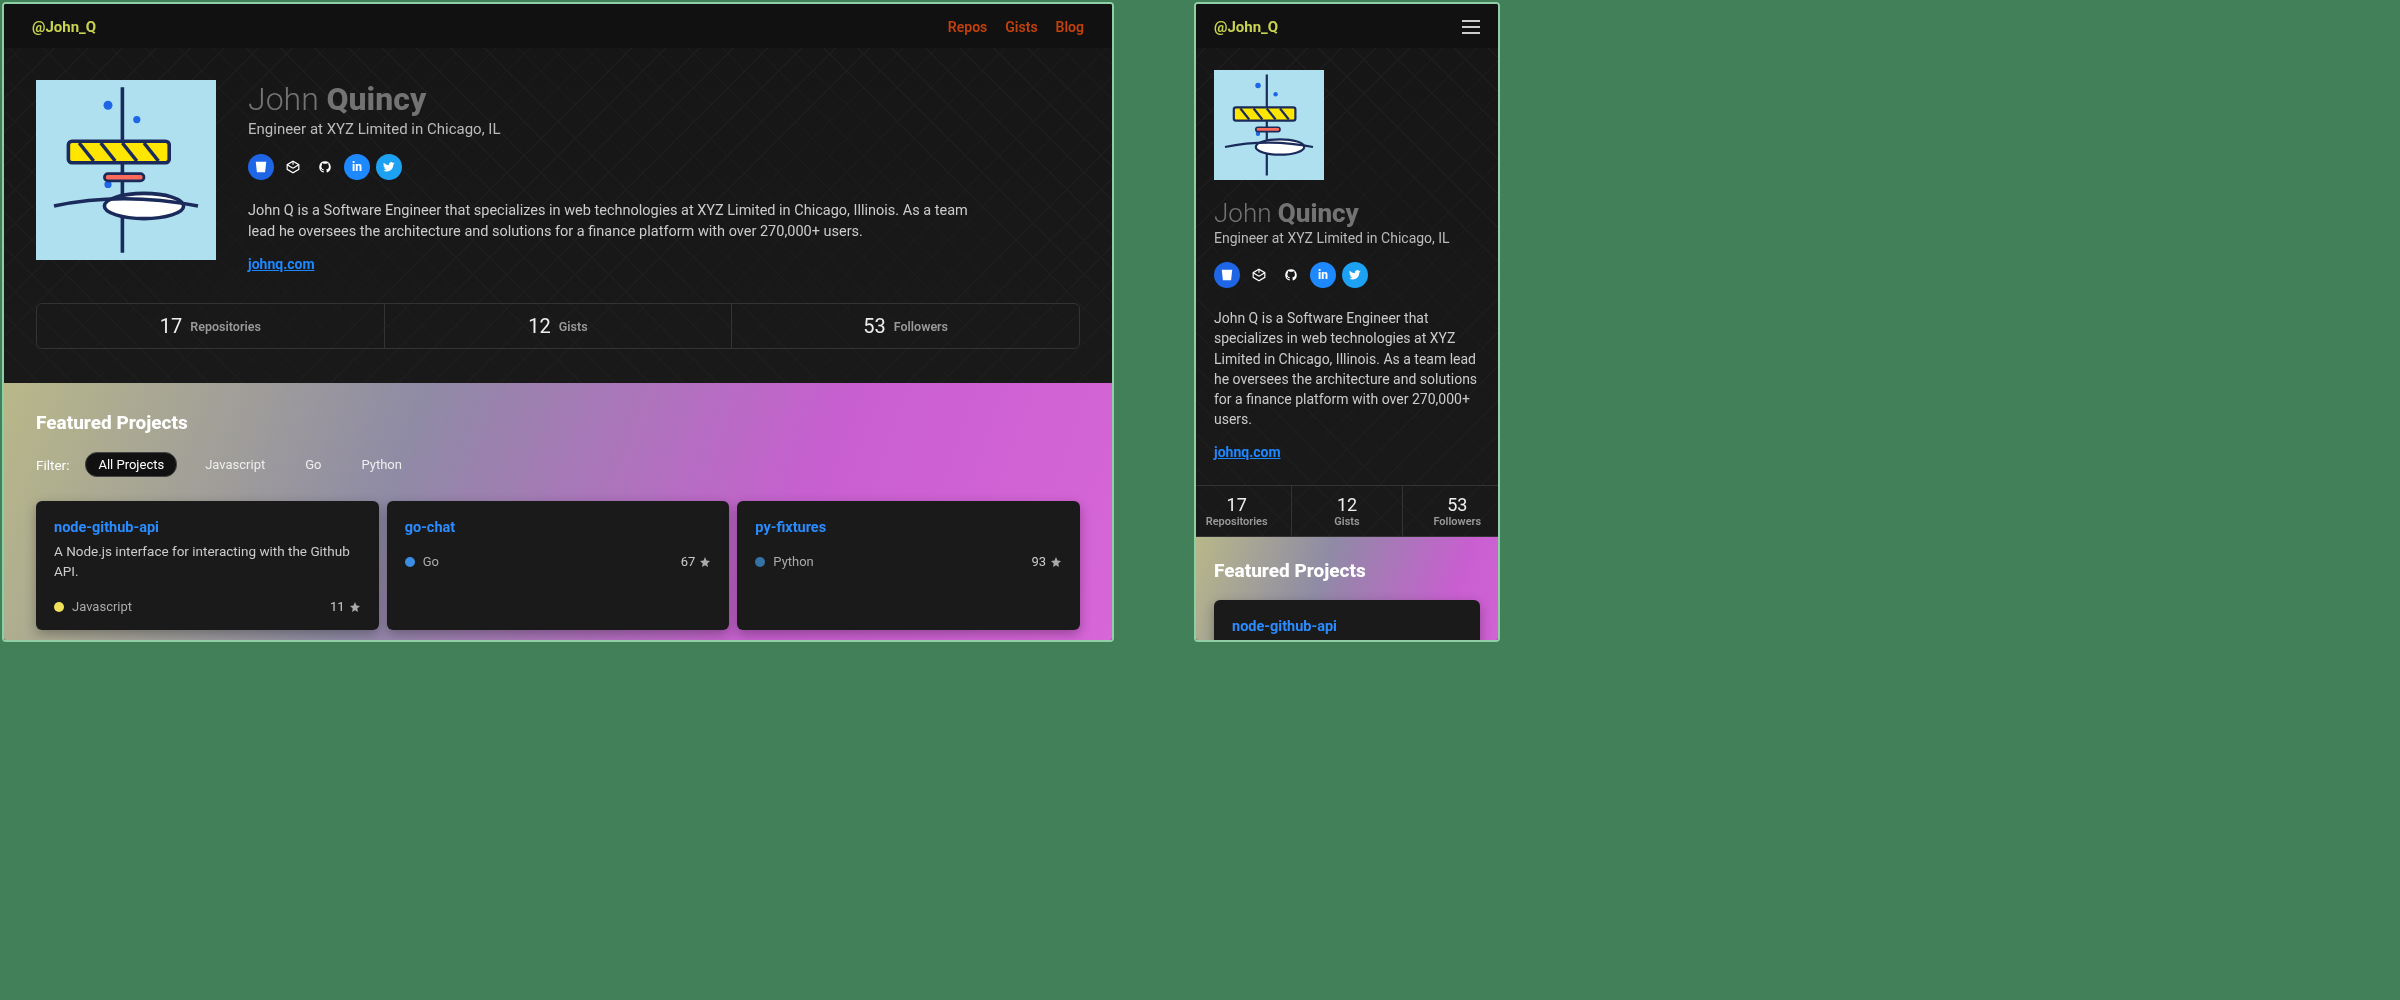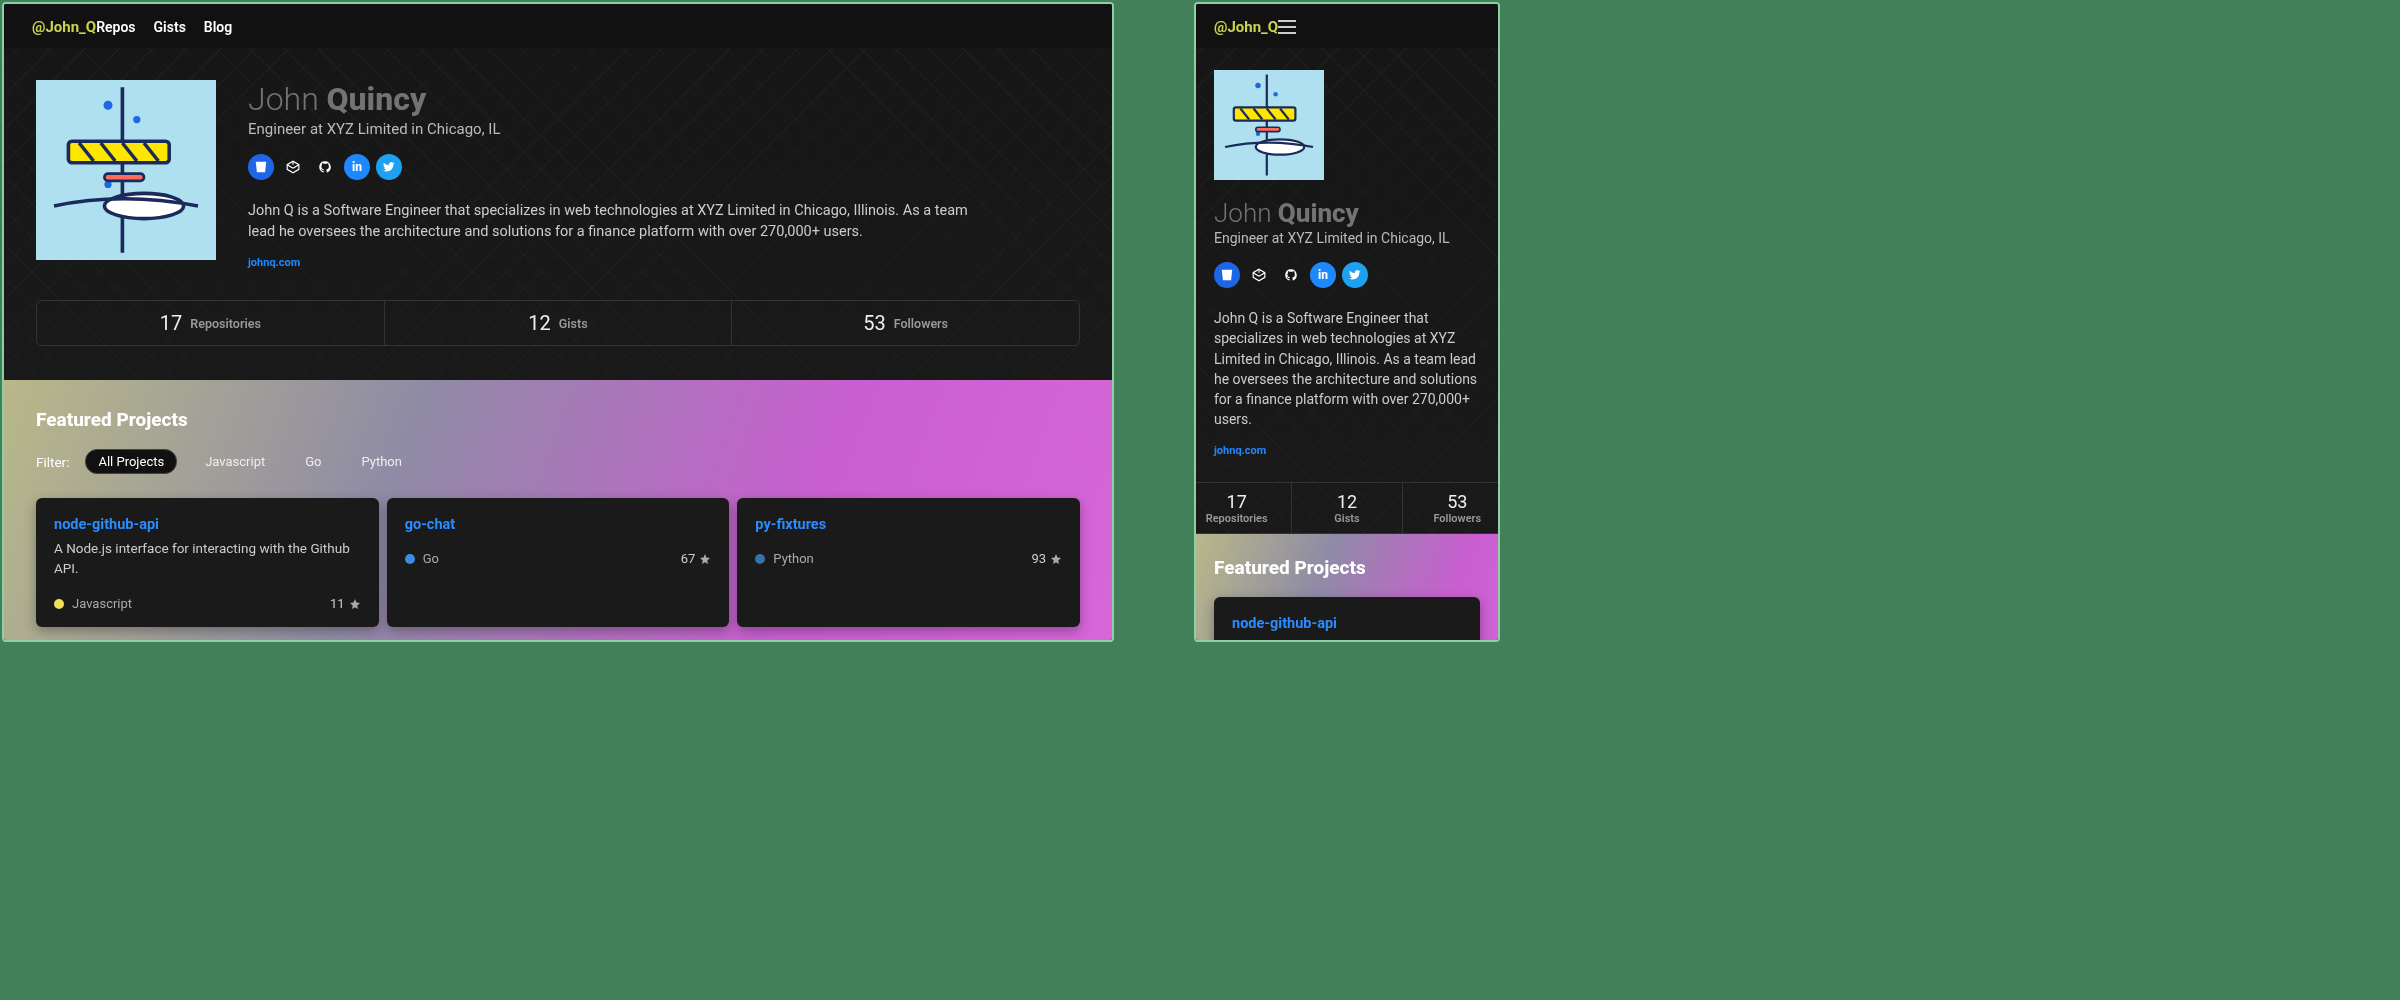--- a/index.html
+++ b/index.html
@@ -16,30 +16,30 @@
   border-radius: 4px;
   overflow: hidden;
   position: relative;
 }
 .viewport.desktop { width: 1112px; height: 640px; }
 .viewport.mobile { width: 306px; height: 640px; }
 
 
 .navbar {
   display: flex;
-  justify-content: flex-start;
+  justify-content: space-between;
   align-items: center;
   padding: 14px 28px 12px;
   background: #111;
   position: relative;
   z-index: 3;
 }
 .handle { color: #c8d450; font-weight: 700; font-size: 15px; }
 .navlinks { display: flex; gap: 18px; }
-.navlinks span { color: #ffffff; font-weight: 600; font-size: 14px; cursor: pointer; }
+.navlinks span { color: #c2410c; font-weight: 600; font-size: 14px; cursor: pointer; }
 .burger { display: flex; flex-direction: column; gap: 4px; cursor: pointer; }
 .burger span { display:block; width: 18px; height: 2px; background: #ccc; }
 
 
 .hero {
   position: relative;
   background: #181818;
   padding: 32px 32px 34px;
 }
 .hero::before {
@@ -72,21 +72,21 @@
 .socials { display: flex; gap: 6px; margin-top: 16px; }
 .social {
   width: 26px; height: 26px; border-radius: 50%;
   display: flex; align-items: center; justify-content: center;
   cursor: pointer;
 }
 .social svg { width: 14px; height: 14px; }
 
 .bio { margin-top: 20px; color: #ccc; font-size: 14.5px; line-height: 1.45; max-width: 720px; }
 .hero.mobile .bio { font-size: 14px; }
-.weblink { margin-top: 14px; display:inline-block; color: #1e88ff; font-weight: 700; font-size: 11px; cursor: pointer; }
+.weblink { margin-top: 14px; display:inline-block; color: #1e88ff; font-weight: 700; font-size: 14px; cursor: pointer; text-decoration: underline; }
 
 
 .stats {
   position: relative; z-index:1;
   margin-top: 30px;
   border: 1px solid #333;
   border-radius: 6px;
   display: flex;
   overflow: hidden;
 }

